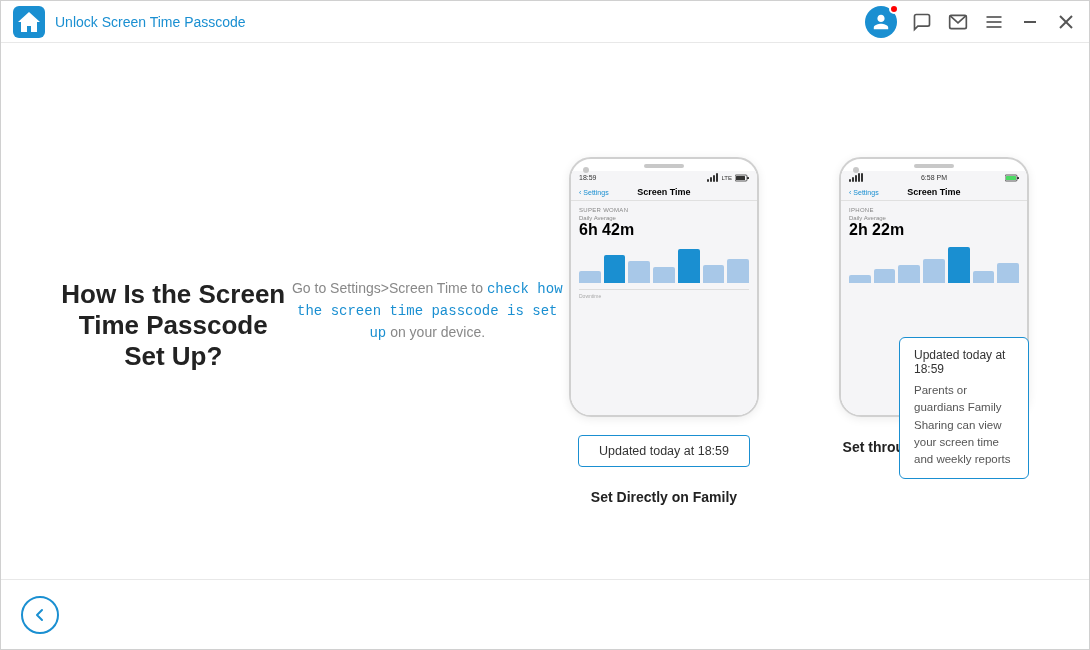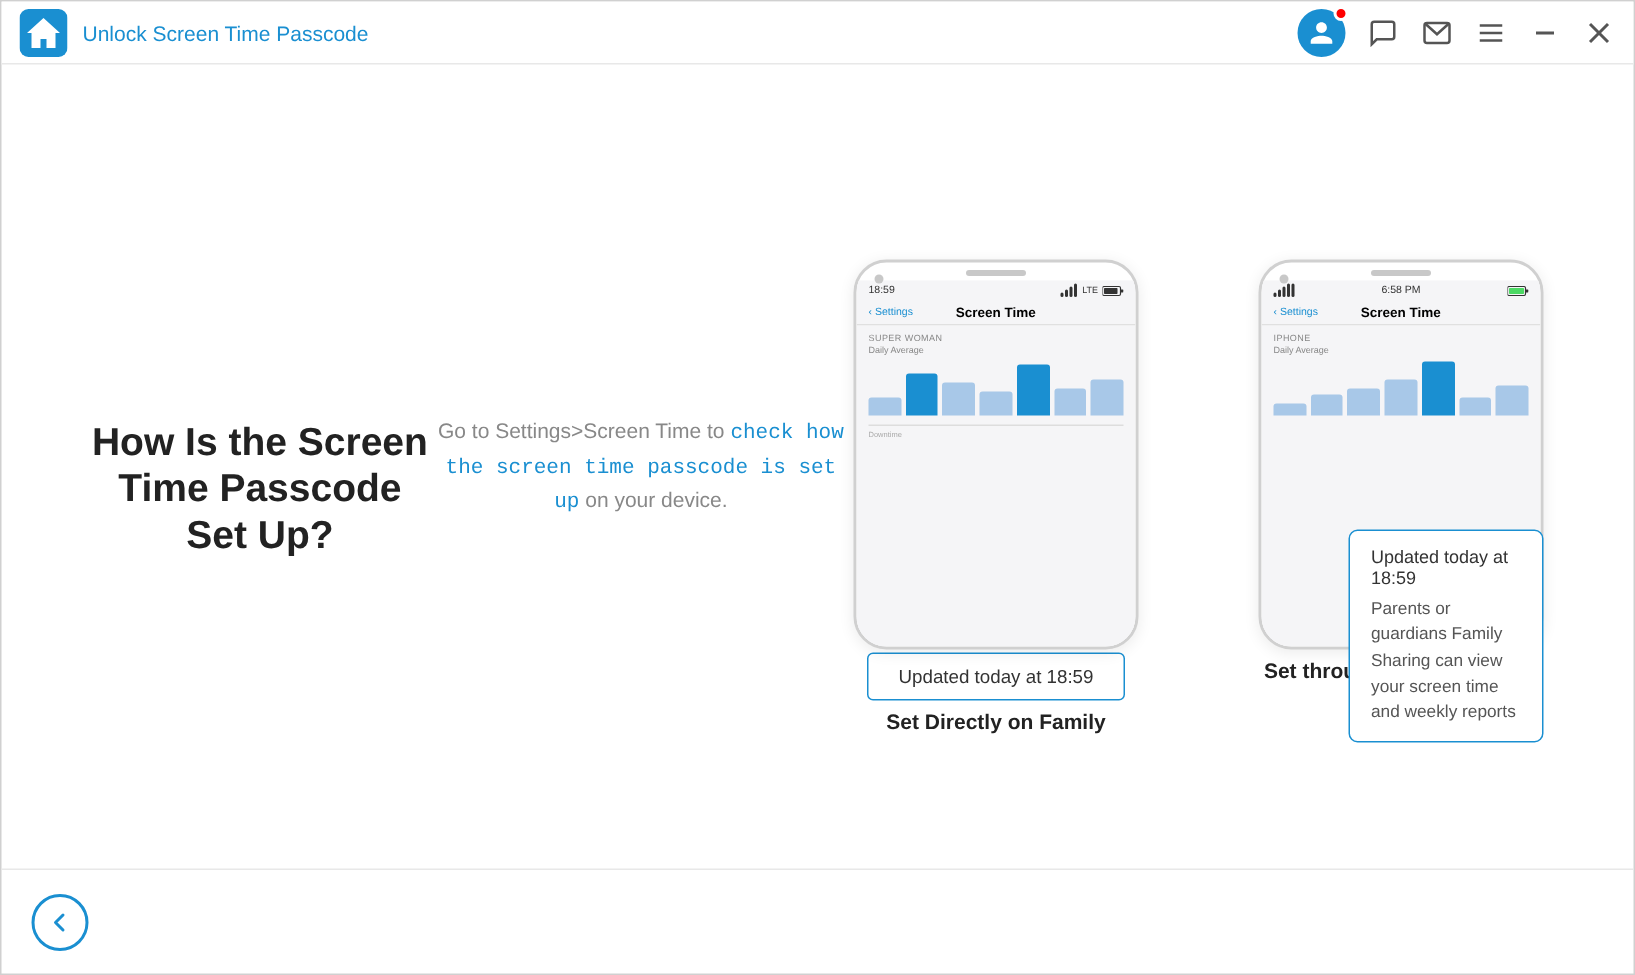--- a/index.html
+++ b/index.html
@@ -106,21 +106,21 @@
       align-items: flex-start;
       justify-content: center;
       gap: 80px;
       flex: 1;
     }
 
     .phone-section {
       display: flex;
       flex-direction: column;
       align-items: center;
-      gap: 2px;
+      gap: 18px;
     }
 
     
     .phone-mockup {
       width: 190px;
       height: 260px;
       border-radius: 22px;
       border: 2px solid #d0d0d0;
       background: #fff;
       position: relative;
@@ -412,20 +412,21 @@
               <span>‹</span>
               <span>Settings</span>
             </div>
             <span class="screen-nav-title">Screen Time</span>
             <span style="width:30px;"></span>
           </div>
 
           <div class="screen-body">
             <div class="screen-section-label">SUPER WOMAN</div>
             <div class="screen-label-sm">Daily Average</div>
+            <div class="screen-time-big">6h 42m</div>
 
             <div class="mini-chart">
               <div class="mini-bar" style="height:30%;"></div>
               <div class="mini-bar today" style="height:70%;"></div>
               <div class="mini-bar" style="height:55%;"></div>
               <div class="mini-bar" style="height:40%;"></div>
               <div class="mini-bar today" style="height:85%;"></div>
               <div class="mini-bar" style="height:45%;"></div>
               <div class="mini-bar" style="height:60%;"></div>
             </div>
@@ -472,20 +473,21 @@
                 <span>‹</span>
                 <span>Settings</span>
               </div>
               <span class="screen-nav-title">Screen Time</span>
               <span style="width:30px;"></span>
             </div>
 
             <div class="screen-body">
               <div class="screen-section-label">IPHONE</div>
               <div class="screen-label-sm">Daily Average</div>
+              <div class="screen-time-big">2h 22m</div>
 
               <div class="mini-chart">
                 <div class="mini-bar" style="height:20%;"></div>
                 <div class="mini-bar" style="height:35%;"></div>
                 <div class="mini-bar" style="height:45%;"></div>
                 <div class="mini-bar" style="height:60%;"></div>
                 <div class="mini-bar today" style="height:90%;"></div>
                 <div class="mini-bar" style="height:30%;"></div>
                 <div class="mini-bar" style="height:50%;"></div>
               </div>

